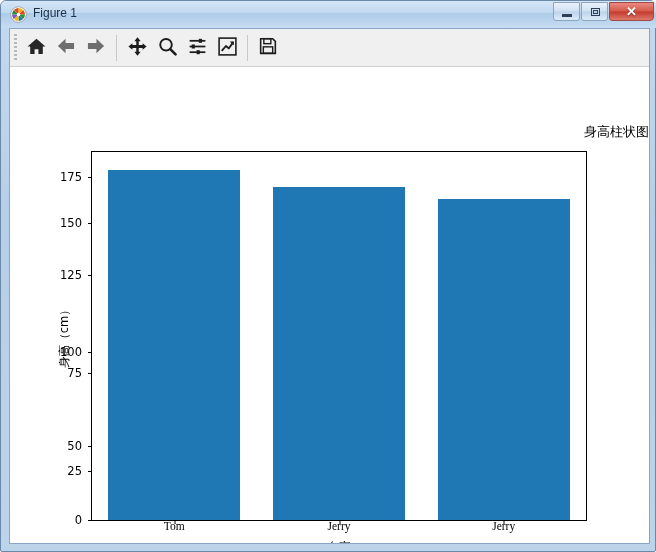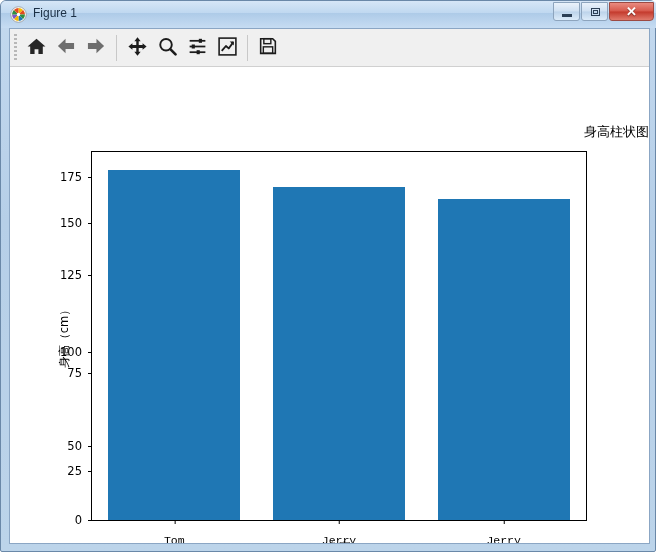--- a/index.html
+++ b/index.html
@@ -231,25 +231,25 @@
     color: #000000;
     font-family: "DejaVu Sans", sans-serif;
     white-space: nowrap;
   }
 
   
   .xtick {
     position: absolute;
     top: 100%;
     transform: translateX(-50%);
-    padding-top: 14px;
+    padding-top: 0;
     font-size: 11.5px;
     color: #000000;
     white-space: nowrap;
-    font-family: Liberation Mono, monospace;
+    font-family: Liberation Serif, serif;
   }
   .xtick::before {
     content: "";
     position: absolute;
     left: 50%; top: 0;
     width: 1px;
     height: 4px;
     background: #000000;
   }
   .xlabel {

